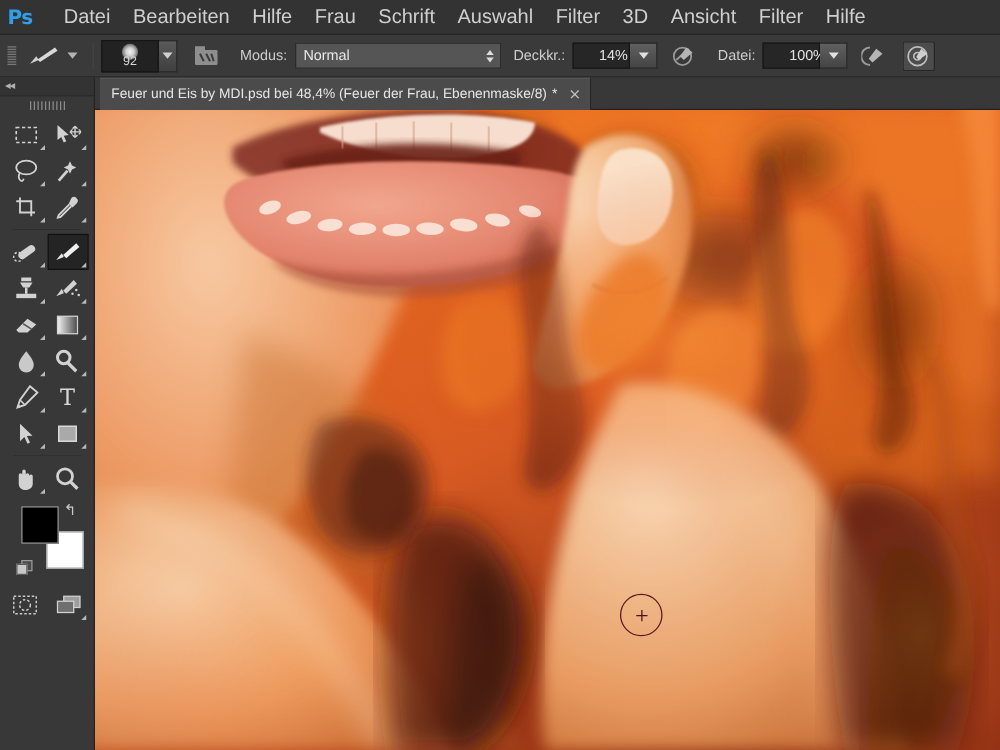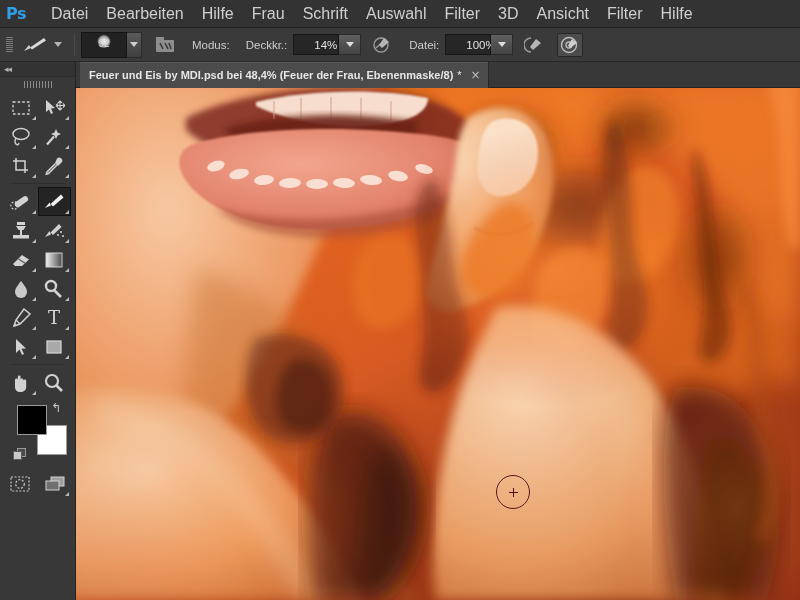--- a/index.html
+++ b/index.html
@@ -52,21 +52,21 @@
   .caret-down {
     width: 0; height: 0; border-left: 4px solid transparent; border-right: 4px solid transparent;
     border-top: 5px solid #b4b4b4; margin-left: 2px; margin-right: 6px;
   }
   .vsep { width: 1px; height: 22px; background: #2c2c2c; margin: 0 6px;
           border-right: 1px solid #4a4a4a; }
 
   .brush-chip {
     width: 46px; height: 26px; background: #222222; border: 1px solid #151515;
     position: relative; display: flex; flex-direction: column;
-    align-items: center; justify-content: center;
+    align-items: center; justify-content: flex-end;
   }
   .brush-dot {
     position: absolute; top: 2px; left: 50%; transform: translateX(-50%);
     width: 13px; height: 13px; border-radius: 50%;
     background: radial-gradient(circle, #f2f2f2 0%, #cfcfcf 35%, #6d6d6d 70%, #3a3a3a 100%);
   }
   .brush-size { font-size: 10px; color: #d8d8d8; line-height: 10px; padding-bottom: 2px; z-index:2;}
   .chip-arrow {
     width: 15px; height: 26px; background: linear-gradient(#5a5a5a,#3f3f3f);
     border: 1px solid #2a2a2a; border-left: none;
@@ -112,21 +112,21 @@
     position: absolute; left: 76px; top: 62px; width: 724px; height: 26px;
     background: #383838; border-bottom: 1px solid #222222;
   }
   .doc-tab {
     position: absolute; left: 4px; top: 0; height: 26px;
     background: #4b4b4b;
     border-right: 1px solid #272727;
     display: flex; align-items: center; padding: 0 7px 0 9px;
     box-shadow: inset 0 1px 0 #5a5a5a;
   }
-  .doc-tab-title { font-size: 11px; color: #e6e6e6; white-space: nowrap; font-weight: bold; }
+  .doc-tab-title { font-size: 11px; color: #e6e6e6; white-space: nowrap; font-weight: normal; }
   .doc-tab-dirty { font-size: 11px; color: #e6e6e6; margin-left: 4px; }
   .tab-close {
     margin-left: 9px; font-size: 12px; color: #c2c2c2; line-height: 10px;
     font-family: "DejaVu Sans", sans-serif;
   }
 
   
   .toolpanel {
     position: absolute; left: 0; top: 62px; width: 76px; height: 538px;
     background: #383838; border-right: 1px solid #232323;
@@ -247,20 +247,27 @@
 
     <div class="icon-btn" style="margin-left:10px;">
       <svg width="20" height="17" viewBox="0 0 20 17">
         <rect x="1" y="4" width="18" height="12" rx="1" fill="#8e8e8e"></rect>
         <rect x="1" y="1" width="8" height="4" fill="#8e8e8e"></rect>
         <path d="M5 7 l3 6 M10 7 l3 6 M14 7 l2 6" stroke="#3a3a3a" stroke-width="1.6" fill="none"></path>
       </svg>
     </div>
 
     <div class="opt-label">Modus:</div>
+    <div class="combo" style="width:165px;">
+      <span>Normal</span>
+      <span class="updown">
+          <i class="up"></i>
+          <i class="dn"></i>
+        </span>
+    </div>
 
     <div class="opt-label">Deckkr.:</div>
     <div style="display:flex;align-items:center;">
       <div class="numfield">14%</div>
       <div class="numfield-arrow">
           <div class="caret-down"></div>
         </div>
     </div>
 
     <div class="icon-btn" style="margin-left:8px;">

